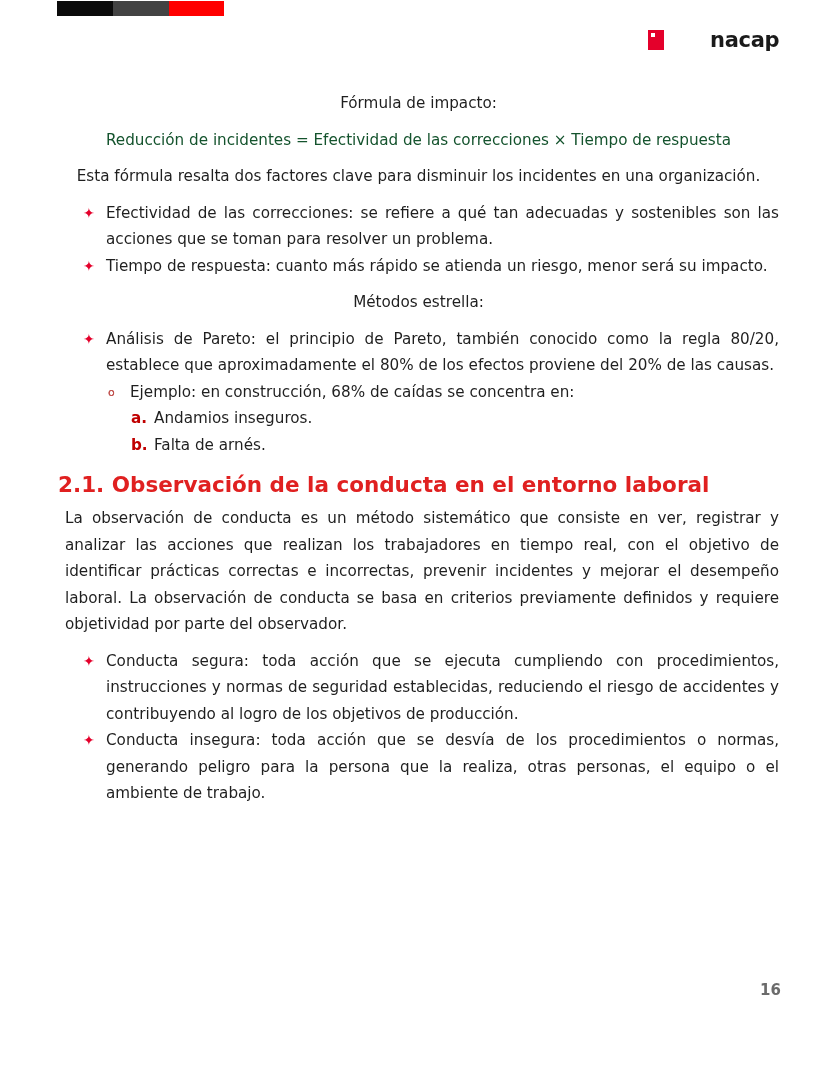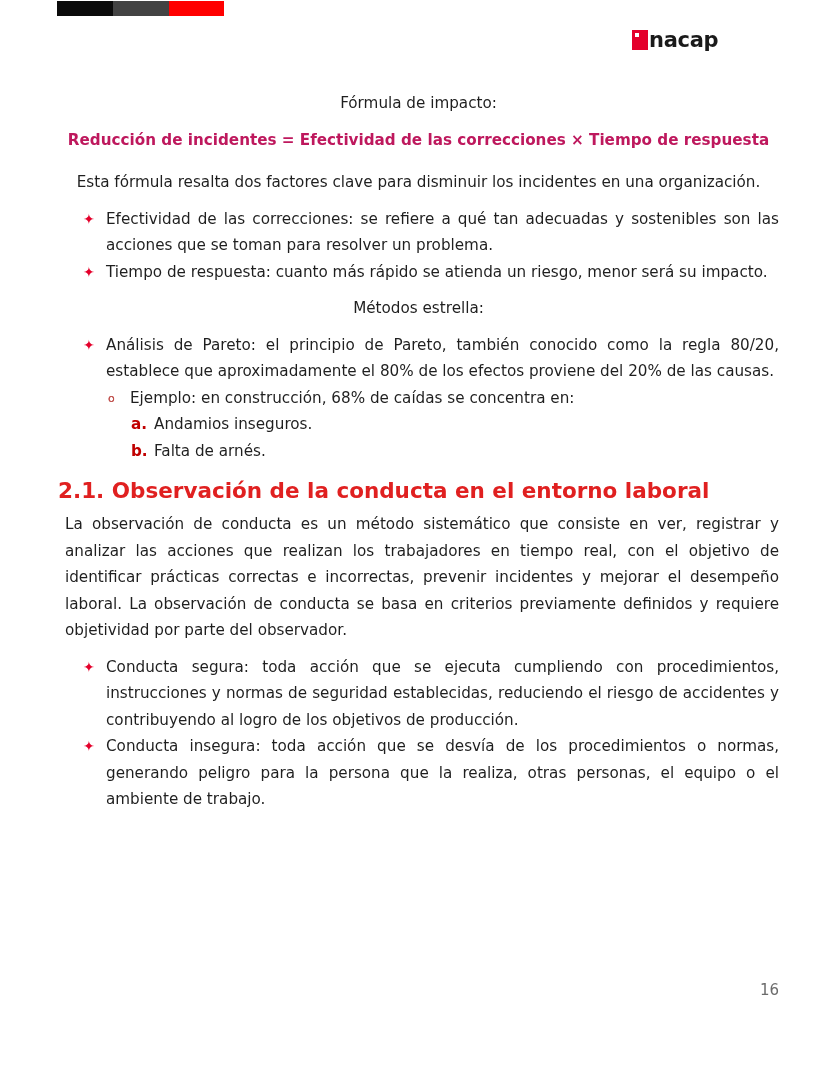--- a/index.html
+++ b/index.html
@@ -3,41 +3,41 @@
 <meta charset="utf-8">
 <style>
   html, body { margin: 0; padding: 0; background: #ffffff; }
   body {
     width: 828px; height: 1071px; position: relative; overflow: hidden;
     font-family: "DejaVu Sans", "Liberation Sans", sans-serif;
     color: #1f1f1f;
   }
   .topbar { position: absolute; left: 57px; top: 1px; height: 15px; display: flex; }
   .topbar .seg { height: 15px; }
-  .logo { position: absolute; left: 632px; top: 30px; display: flex; align-items: center; }
+  .logo { position: absolute; left: 648px; top: 30px; display: flex; align-items: center; gap: 45px; }
   .logo .mark { width: 16px; height: 20px; background: #e4002b; margin-right: 1px; position: relative; }
   .logo .mark::after { content: ""; position: absolute; left: 3px; top: 3px; width: 4px; height: 4px; background: #ffffff; }
   .logo .word { font-family: "DejaVu Sans", sans-serif; font-weight: bold; font-size: 21px; color: #1a1a1a; letter-spacing: -0.3px; line-height: 20px; }
   .content { position: absolute; left: 58px; top: 90px; width: 721px; font-size: 15.2px; line-height: 26.5px; }
   p { margin: 0; text-align: center; }
   .p-label { margin-bottom: 10px; }
-  .formula { font-weight: bold; margin-bottom: 16px; color: #be185d; }
+  .formula { font-weight: normal; margin-bottom: 10px; color: #14532d; }
   .justify { text-align: justify; margin-left: 7px; }
   ul.star { list-style: none; margin: 10px 0 10px 0; padding: 0 0 0 48px; }
   ul.star > li { position: relative; text-align: justify; }
   ul.star > li > .bullet { position: absolute; left: -23px; top: 0; color: #e4002b; font-size: 14px; }
   ul.circ { list-style: none; margin: 0; padding: 0 0 0 24px; }
   ul.circ > li { position: relative; }
   ul.circ > li > .bullet { position: absolute; left: -22px; top: 1px; color: #c0504d; font-size: 11px; }
   ol.alpha { list-style: none; margin: 0; padding: 0 0 0 24px; }
   ol.alpha > li { position: relative; }
   ol.alpha > li > .letter { position: absolute; left: -23px; top: 0; color: #c00000; font-weight: bold; }
   h2 { margin: 12px 0 5px 0; font-size: 21.5px; line-height: 30px; color: #e02020; font-weight: bold; }
   .mt10 { margin-top: 10px; }
-  .page-num { position: absolute; left: 760px; top: 981px; font-size: 15px; font-weight: normal; color: #6b6b6b; }
+  .page-num { position: absolute; left: 760px; top: 981px; font-size: 15px; font-weight: bold; color: #6b6b6b; }
 </style>
 </head>
 <body>
 
 <div class="topbar">
   <div class="seg" style="width:56px;background:#0b0b0b;"></div>
   <div class="seg" style="width:56px;background:#434343;"></div>
   <div class="seg" style="width:55px;background:#ff0000;"></div>
 </div>
 

